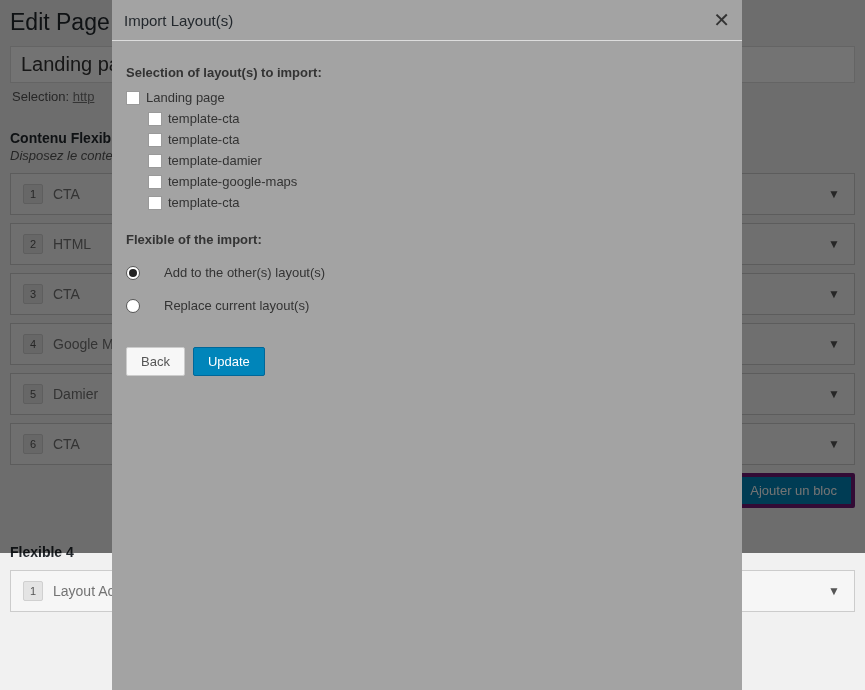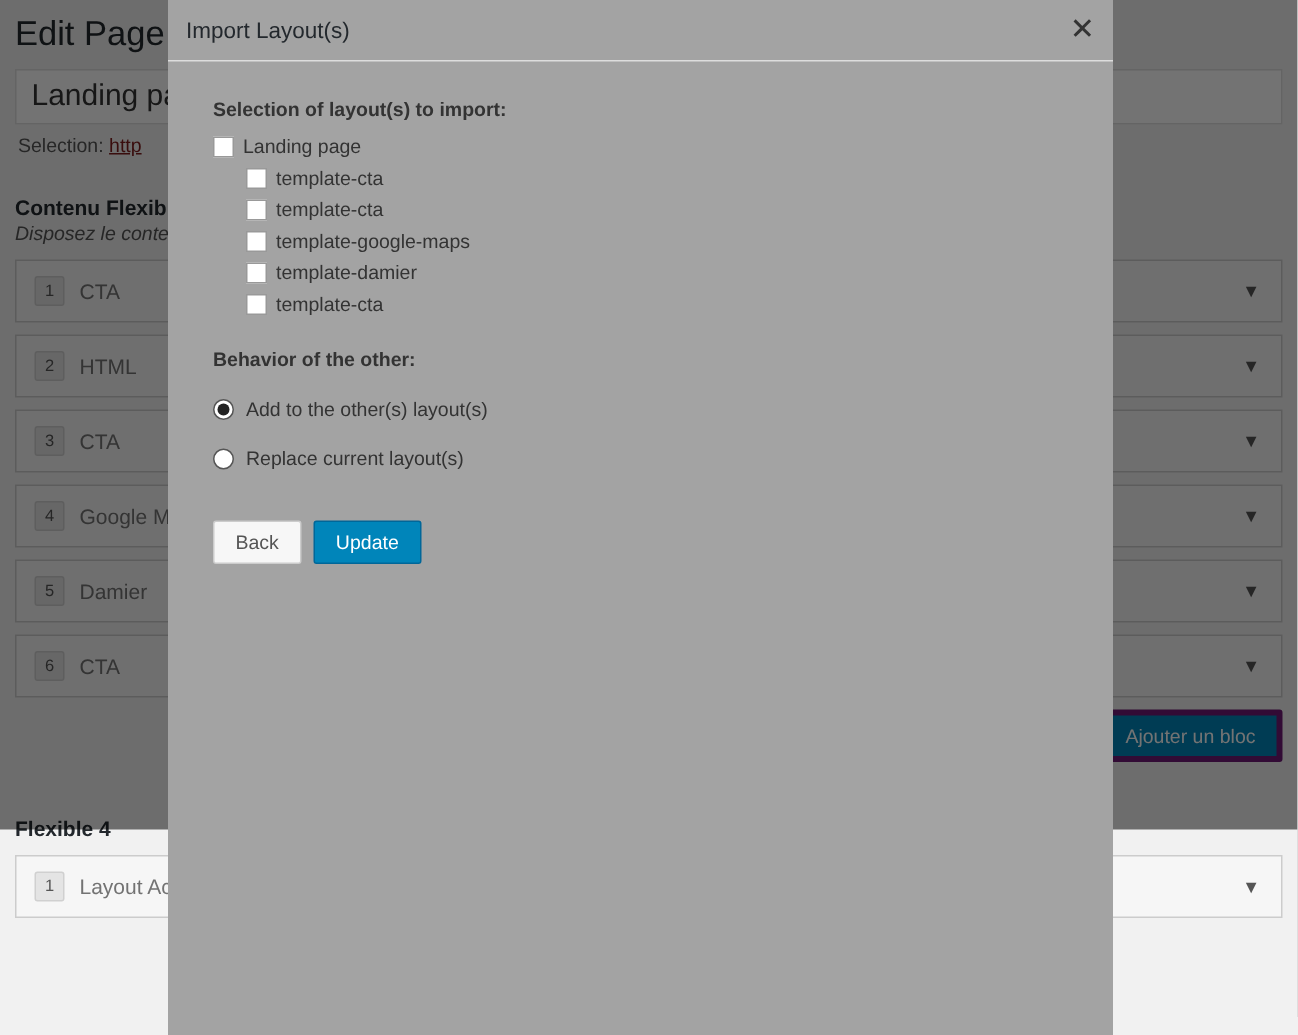--- a/index.html
+++ b/index.html
@@ -5,48 +5,48 @@
   * { box-sizing: border-box; margin: 0; padding: 0; }
   html, body { width: 865px; height: 690px; overflow: hidden; font-family: -apple-system, "Segoe UI", Helvetica, Arial, sans-serif; font-size: 13px; color: #333; background: #f1f1f1; }
   .page { position: relative; width: 865px; height: 553px; }
 
   
   .bg { padding: 0 10px; }
   .bg h1 { font-size: 23px; font-weight: 400; color: #23282d; padding: 9px 0 4px 0; }
   .titlebox { margin-top: 6px; }
   .titlebox input { width: 100%; font-size: 20px; padding: 6px 10px; border: 1px solid #ddd; background: #fff; color: #333; }
   .perma { font-size: 13px; color: #555; padding: 6px 2px 16px; }
-  .perma a { color: #7f1d1d; text-decoration: underline; }
+  .perma a { color: #737373; text-decoration: underline; }
 
   .section-title { font-size: 14px; font-weight: 600; color: #23282d; margin-top: 10px; }
   .section-sub { font-style: italic; color: #555; font-size: 13px; margin: 2px 0 10px; }
 
   .fc-row { border: 1px solid #ccc; background: #f6f6f6; margin-bottom: 8px; height: 42px; display: flex; align-items: center; padding: 0 12px; position: relative; }
   .fc-row .num { display: inline-flex; align-items: center; justify-content: center; width: 20px; height: 20px; background: #e4e4e4; border: 1px solid #d0d0d0; font-size: 11px; color: #555; margin-right: 10px; border-radius: 2px; }
   .fc-row .lab { font-size: 14px; color: #737373; }
   .fc-row .caret { position: absolute; right: 14px; color: #555; font-size: 12px; }
 
   .addrow { text-align: right; margin-top: 6px; }
   .addbtn { display: inline-block; background: #0085ba; border: 4px solid #701a75; color: #fff; padding: 6px 14px; font-size: 13px; border-radius: 2px; }
 
   .sec4 { margin-top: 36px; }
 
   
   .overlay { position: absolute; inset: 0; background: rgba(0,0,0,0.55); }
   .modal { position: absolute; left: 112px; top: 0; width: 630px; height: 690px; background: #a3a3a3; font-size: 13px; color: #333; }
   .modal-header { display: flex; align-items: center; justify-content: space-between; padding: 10px 12px; border-bottom: 1px solid #ddd; }
   .modal-header .mt { font-size: 15px; color: #23282d; }
   .modal-header .close { font-size: 20px; color: #333; cursor: pointer; line-height: 1; }
-  .modal-body { padding: 14px 30px; }
+  .modal-body { padding: 14px 14px; }
   .modal-body .lbl { font-weight: 600; font-size: 13px; margin: 10px 0 10px; }
   .chk-list { }
   .chk-row { display: flex; align-items: center; gap: 6px; margin: 4px 0 6px; }
   .chk-row.child { margin-left: 22px; }
   .chk { width: 14px; height: 14px; border: 1px solid #999; background: #fff; display: inline-block; flex: none; }
-  .rad-row { display: flex; align-items: center; gap: 8px; margin: 18px 0 6px; }
+  .rad-row { display: flex; align-items: center; gap: 24px; margin: 18px 0 6px; }
   .rad { width: 14px; height: 14px; border: 1px solid #555; border-radius: 50%; display: inline-flex; align-items: center; justify-content: center; flex: none; background: #fff; }
   .rad.sel::after { content: ""; width: 8px; height: 8px; background: #222; border-radius: 50%; display: block; }
   .btnrow { margin-top: 34px; display: flex; gap: 8px; }
   .btn { padding: 6px 14px; font-size: 13px; border-radius: 2px; cursor: pointer; }
   .btn-sec { background: #f7f7f7; border: 1px solid #ccc; color: #555; }
   .btn-pri { background: #0085ba; border: 1px solid #006799; color: #fff; }
 </style>
 </head>
 <body>
 <div class="page">
@@ -130,33 +130,33 @@
           <div class="chk-row child">
             <span class="chk"></span>
             <span>template-cta</span>
           </div>
           <div class="chk-row child">
             <span class="chk"></span>
             <span>template-cta</span>
           </div>
           <div class="chk-row child">
             <span class="chk"></span>
-            <span>template-google-maps</span>
+            <span>template-damier</span>
           </div>
           <div class="chk-row child">
             <span class="chk"></span>
-            <span>template-damier</span>
+            <span>template-google-maps</span>
           </div>
           <div class="chk-row child">
             <span class="chk"></span>
             <span>template-cta</span>
           </div>
         </div>
 
-      <div class="lbl" style="margin-top:22px">Behavior of the other:</div>
+      <div class="lbl" style="margin-top:22px">Flexible of the import:</div>
       <div id="radio-list">
           <div class="rad-row">
             <span class="rad sel"></span>
             <span>Add to the other(s) layout(s)</span>
           </div>
           <div class="rad-row">
             <span class="rad"></span>
             <span>Replace current layout(s)</span>
           </div>
         </div>

